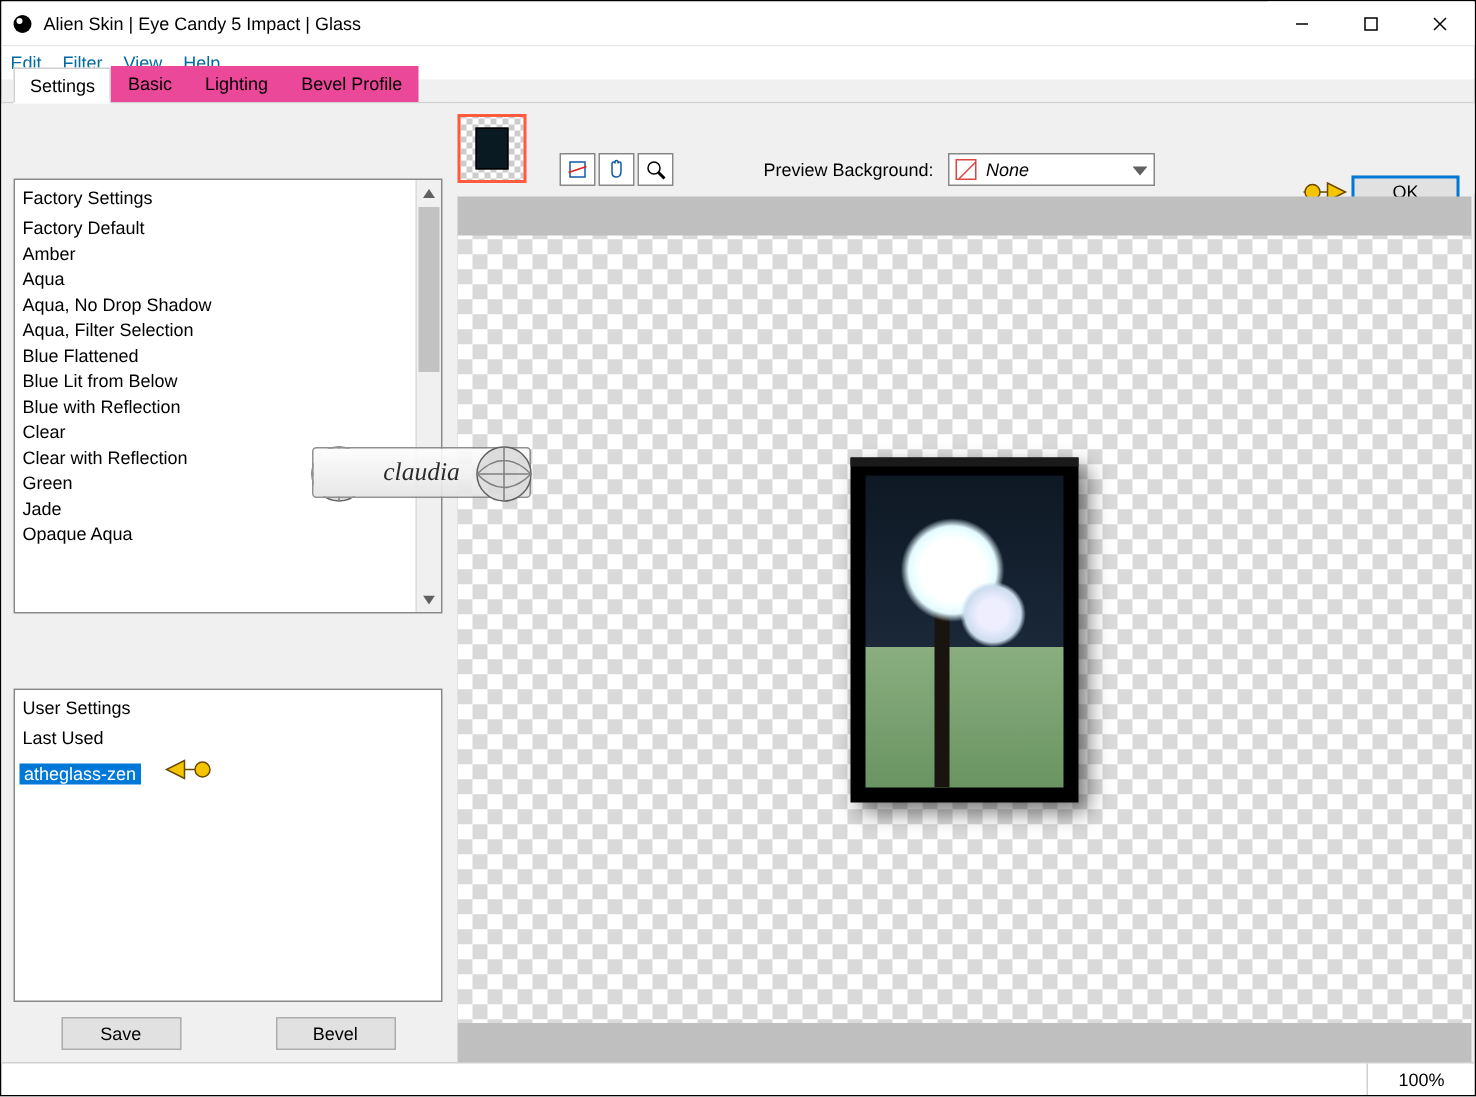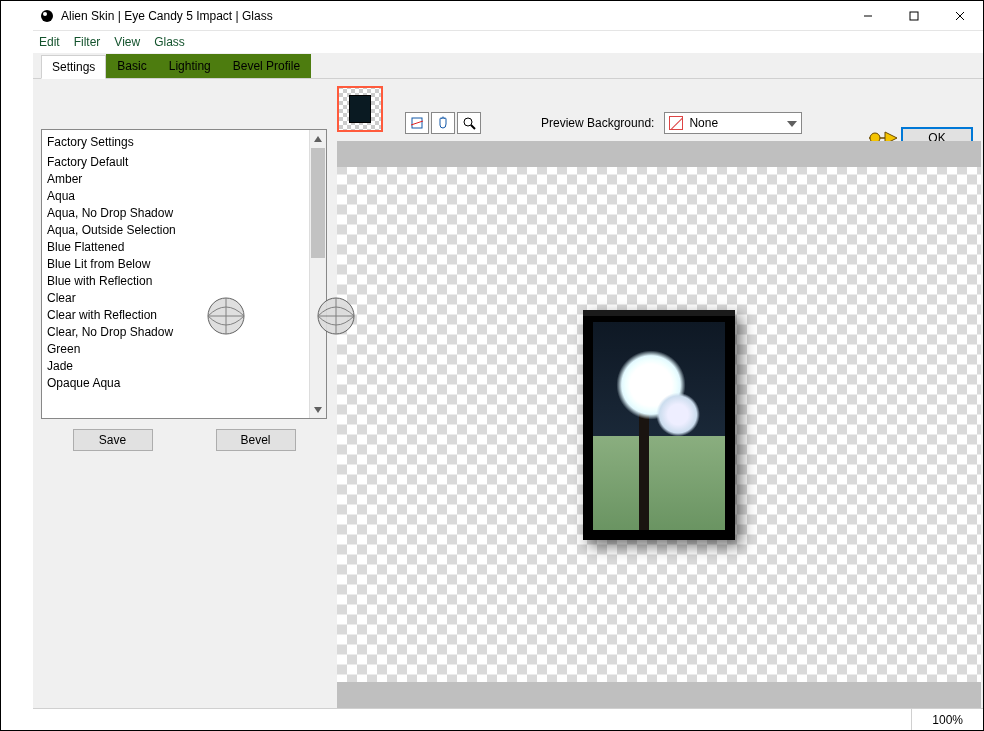--- a/index.html
+++ b/index.html
@@ -1,28 +1,28 @@
 <!DOCTYPE html>
 <html><head>
   <meta charset="utf-8">
   <style>
     * { box-sizing: border-box; margin: 0; padding: 0; font-family: "Segoe UI", Tahoma, sans-serif; font-size: 12px; }
     html, body { width: 984px; height: 731px; overflow: hidden; background: #fff; }
-    .window { width: 984px; height: 731px; border: 1px solid #000; display: flex; flex-direction: column; background: #fff; padding-left: 32px; }
+    .window { width: 984px; height: 731px; border: 1px solid #000; display: flex; flex-direction: column; background: #fff; }
     .titlebar { height: 30px; display: flex; align-items: center; background: #fff; border-bottom: 1px solid #e5e5e5; }
     .titlebar .app-icon { width: 12px; height: 12px; border-radius: 50%; background: #000; margin: 0 8px; position: relative; }
     .titlebar .app-icon::after { content:""; position:absolute; left:2px; top:2px; width:4px; height:4px; background:#fff; border-radius:50%; }
     .titlebar .title { flex:1; color:#000; font-size:12px; }
     .win-controls { display:flex; height:100%; }
     .win-btn { width:46px; height:100%; display:flex; align-items:center; justify-content:center; background:#fff; }
     .win-btn svg { width:10px; height:10px; stroke:#000; fill:none; stroke-width:1; }
     .menubar { height:22px; display:flex; align-items:center; padding:0 6px; gap:14px; background:#fff; }
-    .menubar span { color:#14532d; }
-    .tabrow { height:26px; background:#f0f0f0; display:flex; align-items:flex-end; padding-left:8px; border-bottom:1px solid #d0d0d0; }
-    .tab { padding:4px 10px; background:#4d7c0f; border:1px solid transparent; cursor:default; }
+    .menubar span { color:#0369a1; }
+    .tabrow { height:16px; background:#f0f0f0; display:flex; align-items:flex-end; padding-left:8px; border-bottom:1px solid #d0d0d0; }
+    .tab { padding:4px 10px; background:#ec4899; border:1px solid transparent; cursor:default; }
     .tab.active { background:#fff; border:1px solid #d0d0d0; border-bottom:1px solid #fff; position:relative; top:1px; }
     .content { flex:1; display:flex; background:#f0f0f0; }
     .left-panel { width:302px; background:#f0f0f0; padding:6px 8px 8px 8px; display:flex; flex-direction:column; gap:6px; }
     .listbox { background:#fff; border:1px solid #888; position:relative;margin-top:44px; }
     .factory-box { flex:0 0 290px; overflow:hidden; }
     .user-box { flex:1; }
     .listbox-inner { padding:3px 3px; }
     .list-header { padding:2px 2px 4px 2px; }
     .list-item { padding:1.5px 2px; white-space:nowrap; }
     .list-item.selected { background:#0078d7; color:#fff; display:inline-block; padding:0 3px; }
@@ -35,21 +35,21 @@
     .std-btn { width:80px; height:22px; background:#e1e1e1; border:1px solid #adadad; display:flex; align-items:center; justify-content:center; }
     .right-panel { flex:1; display:flex; flex-direction:column; position:relative; }
     .toolbar-area { height:60px; background:#f0f0f0; display:flex; align-items:center; padding:0 10px 0 0; gap:10px; position:relative; }
     .thumb-strip { height:56px; display:flex; align-items:center; }
     .thumb { width:46px; height:46px; border:2px solid #ff5a3c; margin-left:2px; background:repeating-conic-gradient(#ccc 0 25%, #fff 0 50%) 0/8px 8px; display:flex; align-items:center; justify-content:center; }
     .thumb-inner { width:22px; height:28px; background:#0a1a22; border:1px solid #000; position:relative; overflow:hidden; }
     .thumb-inner::after { content:""; position:absolute; left:2px; bottom:2px; width:10px; height:10px; background:radial-gradient(#9fb #0000); border-radius:50%; }
     .tool-icons { display:flex; gap:2px; margin-left:12px; }
     .tool-icon-btn { width:24px; height:22px; border:1px solid #888; background:#fff; display:flex; align-items:center; justify-content:center; }
     .preview-label { margin-left:50px; }
-    .select-box { width:138px; height:22px; border:1px solid #888; background:#fff; display:flex; align-items:center; padding:0 4px; gap:6px; position:relative; }
+    .select-box { width:138px; height:22px; border:1px solid #888; background:#fff; display:flex; align-items:center; padding:0 4px; gap:6px; position:relative;font-style:italic; }
     .select-box .none-sq { width:14px; height:14px; border:1px solid #d44; background:#fff; position:relative; }
     .select-box .none-sq::after { content:""; position:absolute; left:-1px; top:6px; width:16px; height:1px; background:#d44; transform:rotate(-45deg); }
     .select-chevron { position:absolute; right:4px; top:4px; }
     .ok-cancel { position:absolute; right:10px; top:4px; display:flex; flex-direction:column; gap:4px;margin-top:44px; }
     .dlg-btn { width:72px; height:22px; background:#e1e1e1; border:1px solid #adadad; display:flex; align-items:center; justify-content:center; }
     .dlg-btn.primary { border:2px solid #0078d7; }
     .canvas-wrap { flex:1; background:#bfbfbf; position:relative; margin:2px 2px 0 2px; }
     .canvas-inner { position:absolute; left:0; right:0; top:26px; bottom:26px; background:repeating-conic-gradient(#d9d9d9 0 25%, #fff 0 50%) 0/20px 20px; display:flex; align-items:center; justify-content:center; }
     .frame { width:152px; height:230px; background:#000; box-shadow:6px 6px 14px rgba(0,0,0,0.55); position:relative; border-top:6px solid #1a1a1a; }
     .picture { position:absolute; left:10px; right:10px; top:6px; bottom:10px; background:linear-gradient(to bottom, #0e1824 0%, #1a2838 55%, #8aae7f 55%, #6a9462 100%); overflow:hidden; }
@@ -92,67 +92,81 @@
             <line x1="9" y1="1" x2="1" y2="9"></line>
           </svg>
         </div>
     </div>
   </div>
 
   <div class="menubar">
     <span>Edit</span>
     <span>Filter</span>
     <span>View</span>
-    <span>Glass</span>
+    <span>Help</span>
   </div>
 
   <div class="tabrow">
     <div class="tab active">Settings</div>
     <div class="tab">Basic</div>
     <div class="tab">Lighting</div>
     <div class="tab">Bevel Profile</div>
   </div>
 
   <div class="content">
 
     <div class="left-panel">
 
       <div class="listbox factory-box">
         <div class="listbox-inner">
           <div class="list-header">Factory Settings</div>
           <div class="list-item">Factory Default</div>
           <div class="list-item">Amber</div>
           <div class="list-item">Aqua</div>
           <div class="list-item">Aqua, No Drop Shadow</div>
-          <div class="list-item">Aqua, Outside Selection</div>
+          <div class="list-item">Aqua, Filter Selection</div>
           <div class="list-item">Blue Flattened</div>
           <div class="list-item">Blue Lit from Below</div>
           <div class="list-item">Blue with Reflection</div>
           <div class="list-item">Clear</div>
           <div class="list-item">Clear with Reflection</div>
-          <div class="list-item">Clear, No Drop Shadow</div>
           <div class="list-item">Green</div>
           <div class="list-item">Jade</div>
           <div class="list-item">Opaque Aqua</div>
         </div>
         <div class="scrollbar-v">
           <div class="scroll-arrow up">
               <svg width="8" height="6">
                 <polygon points="4,0 8,6 0,6" fill="#606060"></polygon>
               </svg>
             </div>
           <div class="scroll-thumb" style="top:18px;height:110px;"></div>
           <div class="scroll-arrow down">
               <svg width="8" height="6">
                 <polygon points="0,0 8,0 4,6" fill="#606060"></polygon>
               </svg>
             </div>
         </div>
       </div>
 
+      <div class="listbox user-box">
+        <div class="listbox-inner" style="position:relative;">
+          <div class="list-header">User Settings</div>
+          <div class="list-item">Last Used</div>
+          <div>
+            <span class="list-item selected">atheglass-zen</span>
+            <span class="pointer-hand" style="position:relative; left:12px; top:3px;">
+              <svg class="hand-svg" viewBox="0 0 36 20">
+                  <path d="M2 10 L18 10 L18 4 L30 10 L18 16 L18 10 Z" fill="#f5c400" stroke="#6b4a00" transform="scale(-1,1) translate(-32,0)"></path>
+                  <ellipse cx="26" cy="10" rx="5" ry="5" fill="#f5c400" stroke="#6b4a00"></ellipse>
+                </svg>
+            </span>
+          </div>
+        </div>
+      </div>
 
       <div class="btn-row">
         <div class="std-btn">Save</div>
         <div class="std-btn">Bevel</div>
       </div>
     </div>
 
     <div class="right-panel">
 
       <div class="toolbar-area">
@@ -220,19 +234,20 @@
   <div class="statusbar">
     <div class="seg" style="flex:1; border-left:none;"></div>
     <div class="seg zoom">100%</div>
   </div>
 
   <div class="watermark">
     <svg class="wm-deco-l" viewBox="0 0 48 46">
       <circle cx="24" cy="23" r="18" fill="#ddd" stroke="#555"></circle>
       <path d="M6 23 Q24 5 42 23 Q24 41 6 23 M24 5 L24 41 M6 23 L42 23" fill="none" stroke="#777"></path>
     </svg>
+    <div class="wm-band">claudia</div>
     <svg class="wm-deco-r" viewBox="0 0 48 46">
       <circle cx="24" cy="23" r="18" fill="#ddd" stroke="#555"></circle>
       <path d="M6 23 Q24 5 42 23 Q24 41 6 23 M24 5 L24 41 M6 23 L42 23" fill="none" stroke="#777"></path>
     </svg>
   </div>
 
 </div>
 
 </body></html>

